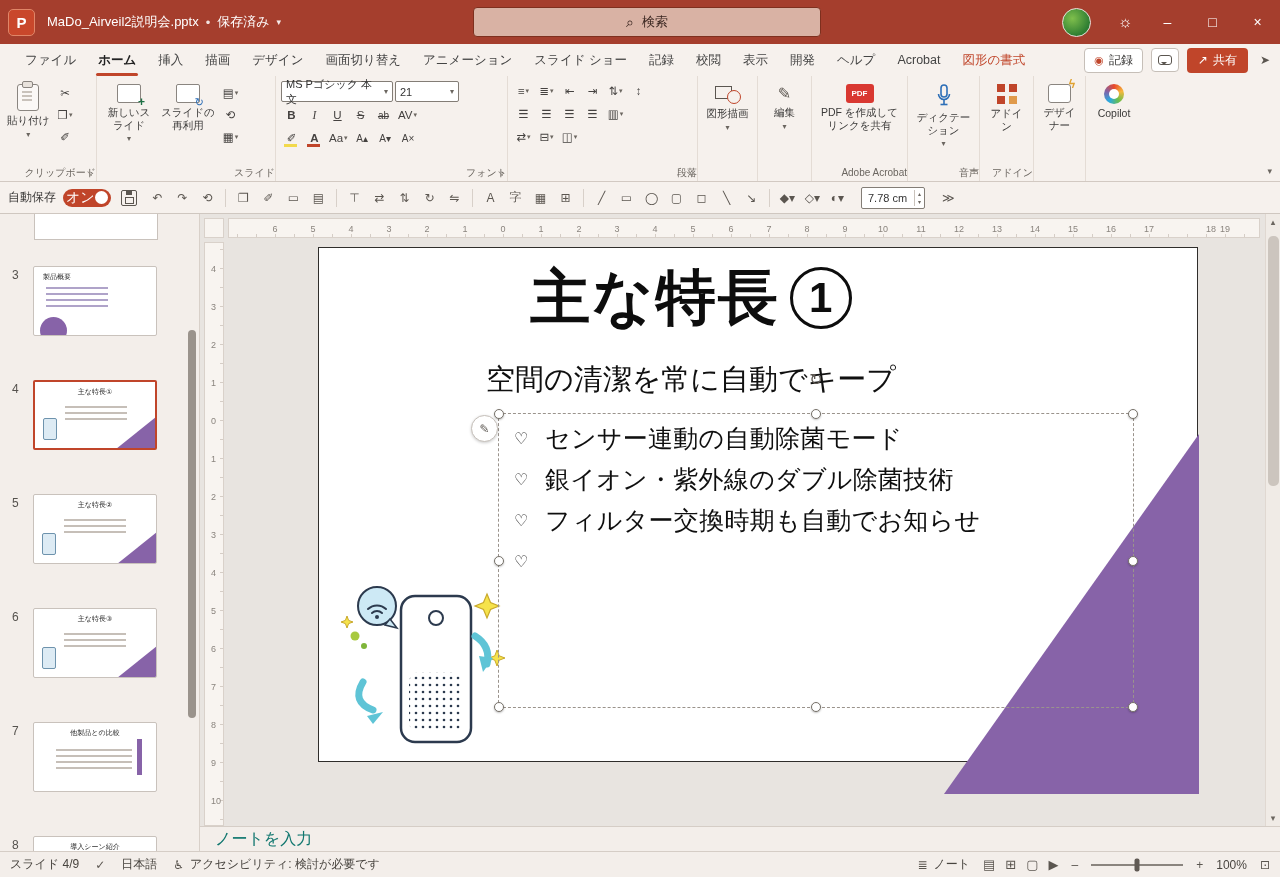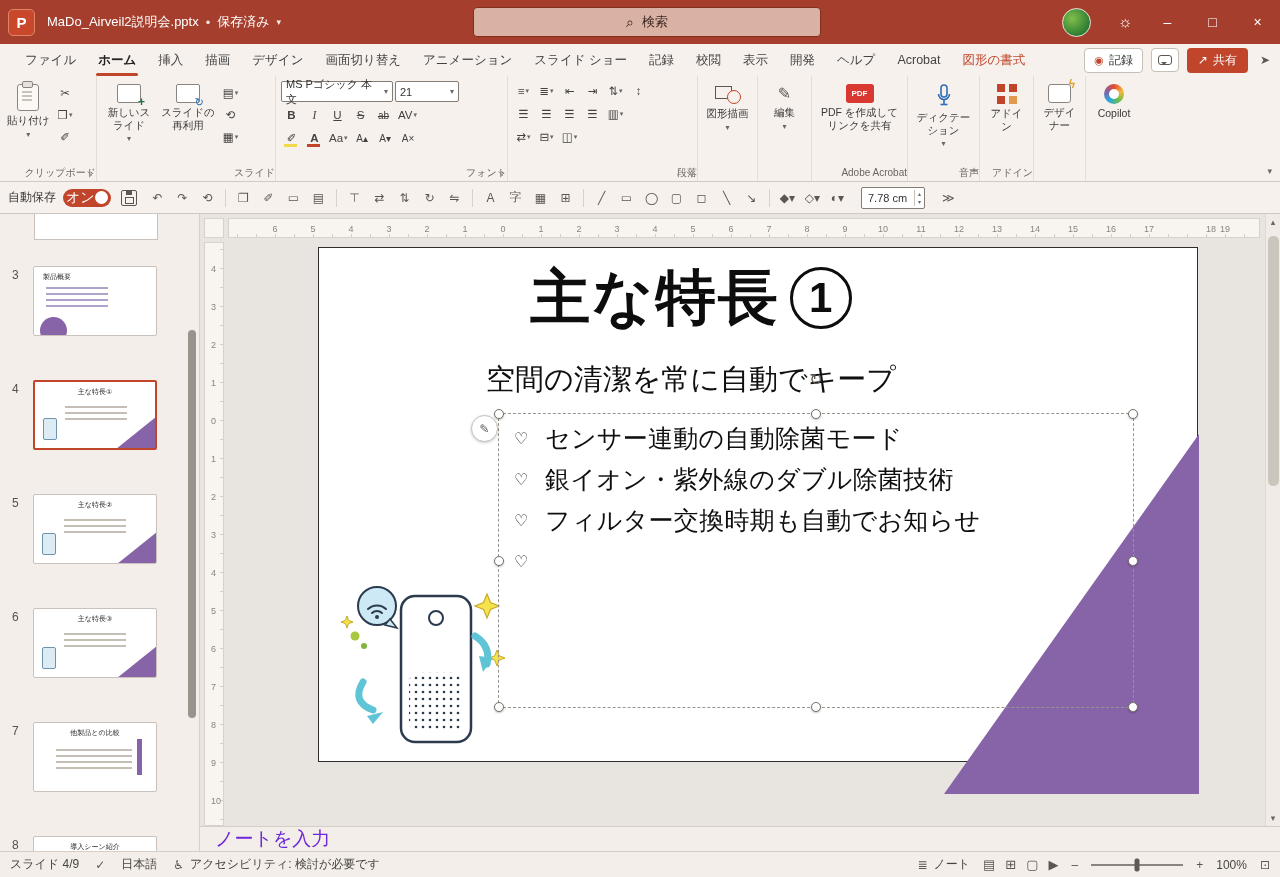--- a/index.html
+++ b/index.html
@@ -142,21 +142,21 @@
   .h-bl{left:-5px;bottom:-5px;}.h-bm{left:50%;bottom:-5px;transform:translateX(-50%);}.h-br{right:-5px;bottom:-5px;}
   .quickbtn{position:absolute;left:152px;top:167px;width:27px;height:27px;border-radius:50%;background:#fff;border:1px solid #C5BFB9;box-shadow:0 1px 3px rgba(0,0,0,.2);display:flex;align-items:center;justify-content:center;font-size:12px;color:#5B5650;z-index:6;}
   #bulletList{position:absolute;left:195px;top:170px;z-index:5;}
   .brow{height:41px;display:flex;align-items:center;gap:13px;}
   .bheart{font-size:16px;color:#2B2B2B;width:18px;}
   .btext{font-size:25px;font-weight:500;color:#0F0F0F;letter-spacing:.3px;white-space:nowrap;}
   .illus{position:absolute;left:18px;top:330px;z-index:1;}
   .ptriangle{position:absolute;left:625px;top:186px;width:255px;height:360px;background:var(--purple);clip-path:polygon(100% 0,100% 100%,0 100%);z-index:2;}
 
   
-  #notesbar{position:absolute;left:200px;top:826px;width:1080px;height:25px;background:var(--panel);border-top:1px solid #D5CDC6;display:flex;align-items:center;padding-left:15px;font-size:19px;color:#6d28d9;}
+  #notesbar{position:absolute;left:200px;top:826px;width:1080px;height:25px;background:var(--panel);border-top:1px solid #D5CDC6;display:flex;align-items:center;padding-left:15px;font-size:16px;color:#0f766e;}
   #statusbar{position:absolute;left:0;top:851px;width:1280px;height:26px;background:var(--panel);border-top:1px solid #D5CDC6;display:flex;align-items:center;font-size:12px;color:#48443F;padding:0 10px;gap:16px;}
   .sb-ic{font-size:12px;color:var(--icon);}
   .sb-group{display:flex;align-items:center;gap:6px;}
   .sb-right{margin-left:auto;display:flex;align-items:center;gap:13px;}
   .viewics{display:flex;align-items:center;gap:10px;font-size:13px;color:var(--icon);}
   .zslider{width:92px;height:2px;background:#8A847E;position:relative;}
   .zknob{position:absolute;left:50%;top:50%;transform:translate(-50%,-50%);width:5px;height:13px;background:#605A54;border-radius:2px;}
 </style>
 </head>
 <body>

